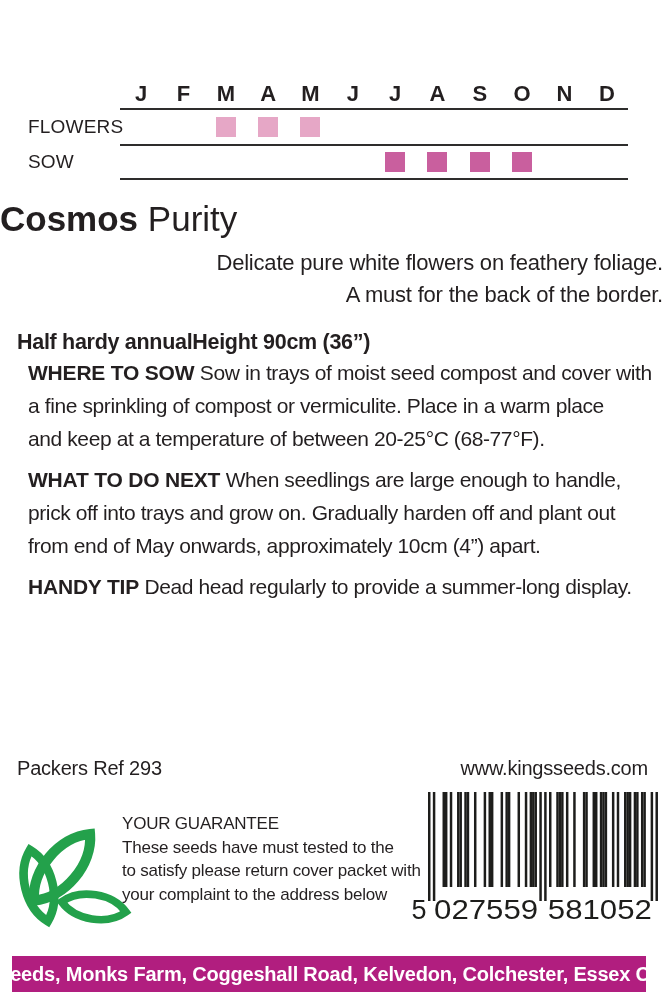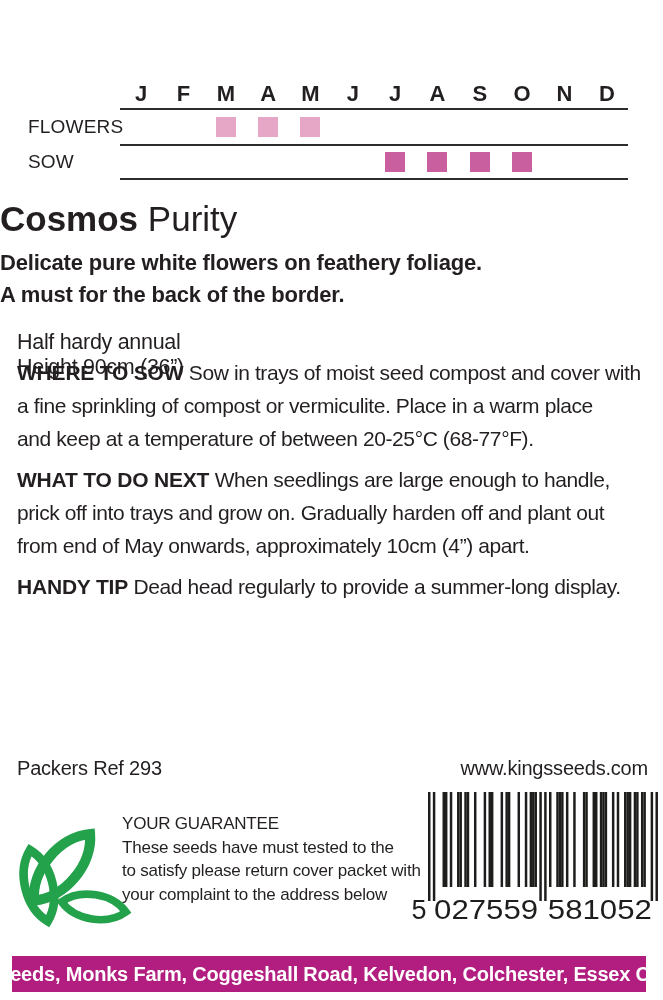--- a/index.html
+++ b/index.html
@@ -28,29 +28,29 @@
   .cal-row.sow{height:34px;}
   .cal-row.flowers{height:32px;}
   .cal-cell{display:flex;align-items:center;justify-content:center;}
   .cal-cell.month{font-weight:bold;font-size:22px;line-height:1;align-items:end;padding-bottom:3px;}
   .cal-square{width:20px;height:20px;display:block;}
 
   
   .title{position:absolute;top:201px;left:0;width:100%;text-align:left;font-size:35px;line-height:1;}
   .title .genus{font-weight:bold;}
   .title .variety{font-weight:normal;}
-  .subtitle{position:absolute;top:247px;left:0;width:100%;text-align:left;
-    font-weight:bold;font-size:22px;line-height:32px;letter-spacing:-.2px;}
+  .subtitle{position:absolute;top:247px;left:0;width:100%;text-align:right;
+    font-weight:normal;font-size:22px;line-height:32px;letter-spacing:-.2px;}
 
   
   .meta{position:absolute;top:330px;left:17px;right:14px;display:flex;
-    justify-content:flex-end;font-weight:normal;font-size:21.5px;letter-spacing:-.3px;flex-direction:column;}
+    justify-content:flex-start;font-weight:bold;font-size:21.5px;letter-spacing:-.3px;}
   .body-copy{position:absolute;top:356px;left:17px;right:10px;
     font-size:21px;line-height:33px;letter-spacing:-.4px;}
-  .body-copy p{margin:0 0 8px 0;}
+  .body-copy p{margin:0 0 8px 11px;}
   .body-copy b{letter-spacing:-.2px;}
   .section-body{white-space:pre-line;}
 
   
   .footer-row{position:absolute;top:757px;left:17px;right:15px;display:flex;
     justify-content:space-between;font-size:20px;letter-spacing:-.2px;}
 
   
   .leaf-logo{position:absolute;left:4px;top:822px;}
   .leaf{fill:none;stroke:var(--green);stroke-width:8px;}

